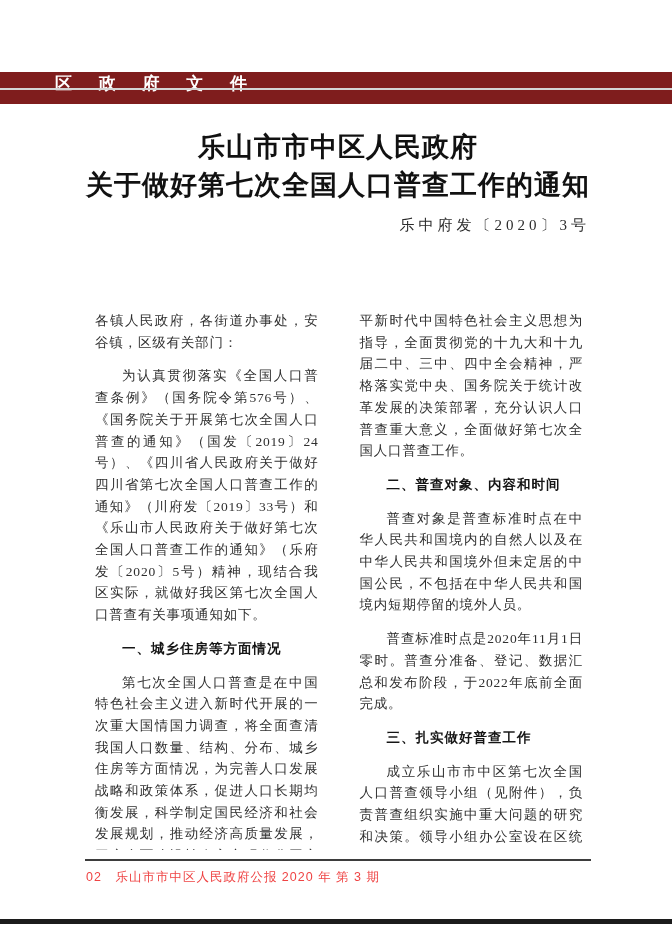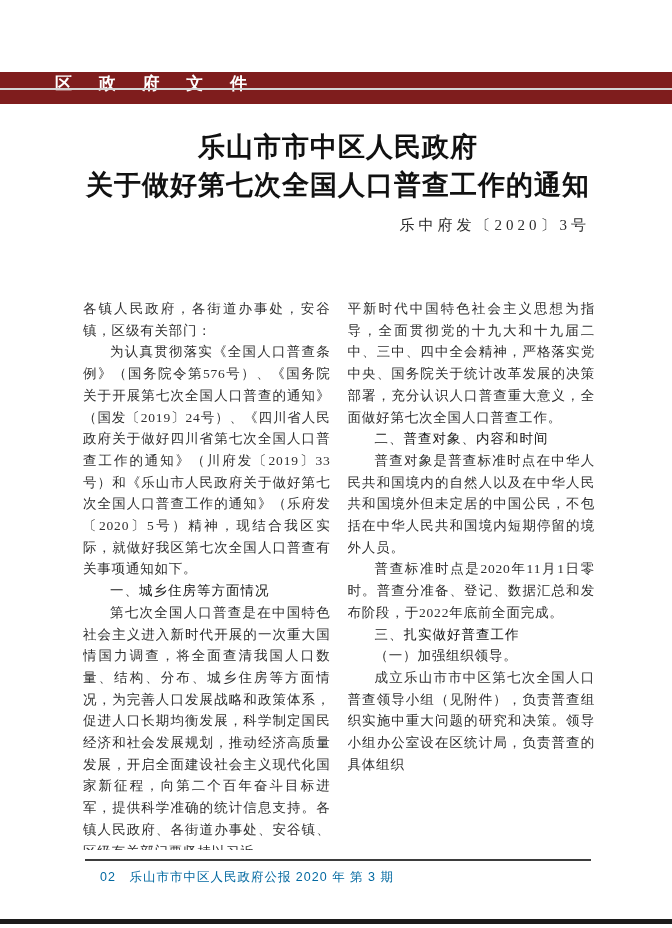--- a/index.html
+++ b/index.html
@@ -63,54 +63,53 @@
     height: 552px;
     display: flex;
     gap: 17px;
     overflow: hidden;
   }
   .col {
     width: 248px;
     overflow: hidden;
   }
   .line {
-    margin: 0;
+    margin: 12px;
     font-size: 13.5px;
     line-height: 21.7px;
     letter-spacing: 0.8px;
     color: #2f2f2f;
     text-align: justify;
     text-justify: inter-character;
   }
   .para { text-indent: 2em; }
   .cont { text-indent: 0; }
   .plain { text-indent: 0; }
   .heading {
-    font-weight: normal;
+    font-weight: bold;
     text-indent: 2em;
     font-family: "Liberation Sans", sans-serif;
     color: #151515;
     letter-spacing: 1px;
   }
   .subheading { text-indent: 2em; color: #2a2a2a; }
   .footer-rule {
     position: absolute;
     top: 859px; left: 85px;
     width: 506px; height: 2px;
     background: #3d3d3d;
   }
   .page-footer {
     position: absolute;
     top: 869px; left: 86px;
     font-family: "Liberation Sans", sans-serif;
     font-size: 12.5px;
-    color: #0369a1;
+    color: #ef4444;
     letter-spacing: 1px;
     white-space: nowrap;
-    margin-left: 14px;
   }
   .page-footer .page-number { margin-right: 9px; }
   .bottom-bar {
     position: absolute;
     top: 919px; left: 0;
     width: 672px; height: 5px;
     background: #1c1c1c;
   }
 </style>
 </head>
@@ -136,21 +135,20 @@
         <p class="line para">为认真贯彻落实《全国人口普查条例》（国务院令第576号）、《国务院关于开展第七次全国人口普查的通知》（国发〔2019〕24号）、《四川省人民政府关于做好四川省第七次全国人口普查工作的通知》（川府发〔2019〕33号）和《乐山市人民政府关于做好第七次全国人口普查工作的通知》（乐府发〔2020〕5号）精神，现结合我区实际，就做好我区第七次全国人口普查有关事项通知如下。</p>
         <p class="line heading">一、城乡住房等方面情况</p>
         <p class="line para">第七次全国人口普查是在中国特色社会主义进入新时代开展的一次重大国情国力调查，将全面查清我国人口数量、结构、分布、城乡住房等方面情况，为完善人口发展战略和政策体系，促进人口长期均衡发展，科学制定国民经济和社会发展规划，推动经济高质量发展，开启全面建设社会主义现代化国家新征程，向第二个百年奋斗目标进军，提供科学准确的统计信息支持。各镇人民政府、各街道办事处、安谷镇、区级有关部门要坚持以习近</p>
       </div>
     <div class="col">
         <p class="line cont">平新时代中国特色社会主义思想为指导，全面贯彻党的十九大和十九届二中、三中、四中全会精神，严格落实党中央、国务院关于统计改革发展的决策部署，充分认识人口普查重大意义，全面做好第七次全国人口普查工作。</p>
         <p class="line heading">二、普查对象、内容和时间</p>
         <p class="line para">普查对象是普查标准时点在中华人民共和国境内的自然人以及在中华人民共和国境外但未定居的中国公民，不包括在中华人民共和国境内短期停留的境外人员。</p>
         <p class="line para">普查标准时点是2020年11月1日零时。普查分准备、登记、数据汇总和发布阶段，于2022年底前全面完成。</p>
         <p class="line heading">三、扎实做好普查工作</p>
-        <p class="line subheading">（一）加强组织领导。</p>
         <p class="line para">成立乐山市市中区第七次全国人口普查领导小组（见附件），负责普查组织实施中重大问题的研究和决策。领导小组办公室设在区统计局，负责普查的具体组织</p>
       </div>
   </div>
 
   <div class="footer-rule"></div>
 
   <div class="page-footer">
     <span class="page-number">02</span>
     <span>乐山市市中区人民政府公报 2020 年  第 3 期</span>
   </div>

